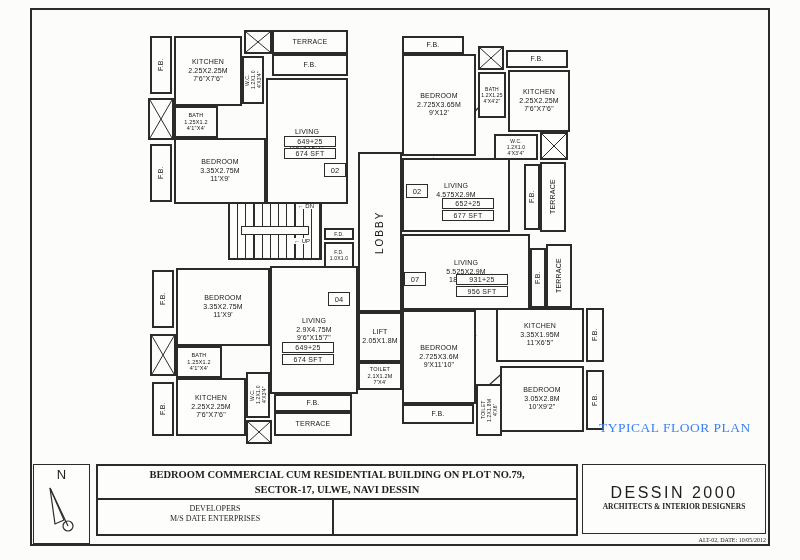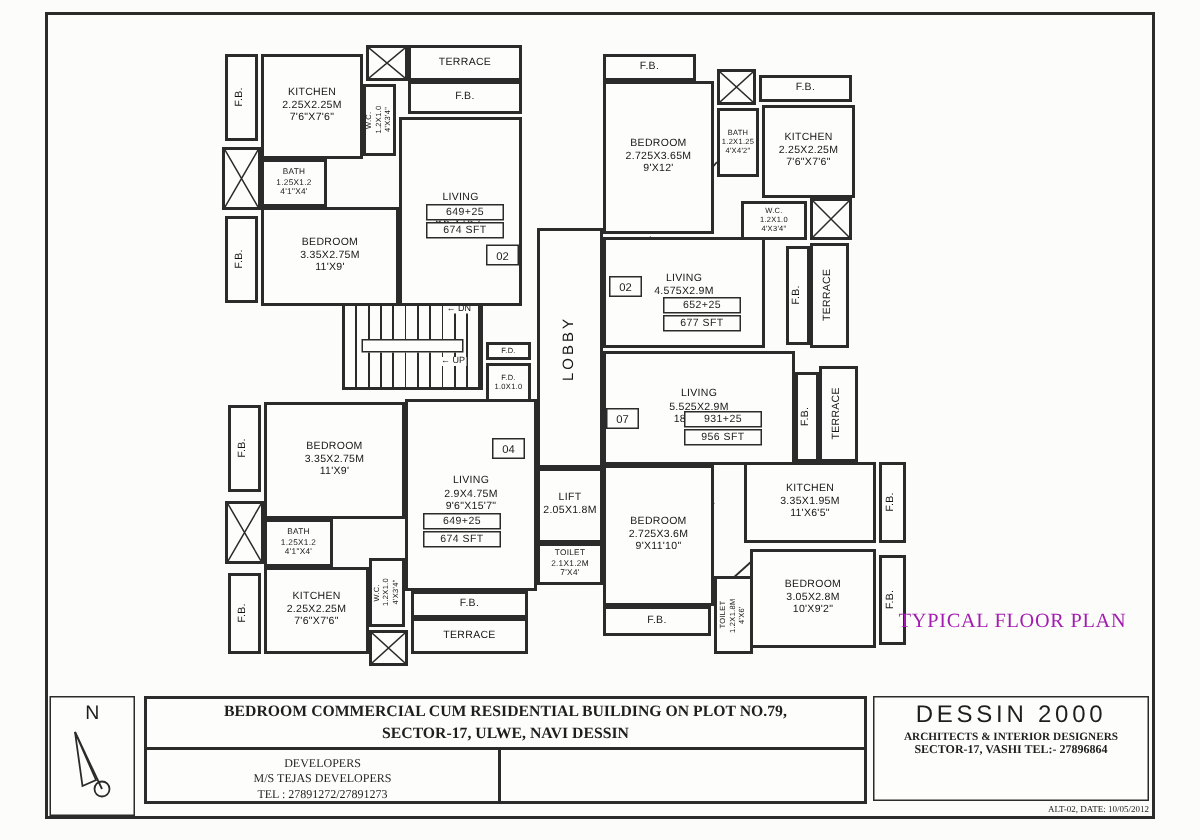--- a/index.html
+++ b/index.html
@@ -20,25 +20,25 @@
   .stairlab{position:absolute;font-size:6px;background:#fdfdfb;padding:0 1px;white-space:nowrap;color:#161616}
   #doors{position:absolute;left:0;top:0;width:800px;height:560px;pointer-events:none}
   #doors line{stroke:#2b2b2b;stroke-width:1.2}
   .compass{position:absolute;left:33px;top:464px;width:57px;height:80px;border:1.5px solid #2b2b2b;background:#fdfdfb;text-align:center}
   .compass .n{font-size:13px;display:block;margin-top:2px}
   .tb-main{position:absolute;left:96px;top:464px;width:482px;height:72px;border:2px solid #2b2b2b;background:#fdfdfb;font-family:"Liberation Serif",serif}
   .tb-title{height:34px;border-bottom:2px solid #2b2b2b;text-align:center;font-weight:bold;font-size:10.5px;line-height:1.4;padding-top:2px}
   .tb-row{display:flex;height:36px}
   .tb-dev{width:236px;border-right:2px solid #2b2b2b;text-align:center;font-size:8px;line-height:1.3;padding-top:4px}
   .tb-empty{flex:1}
-  .plan-title{position:absolute;left:582px;top:406px;width:186px;text-align:center;font-family:"Liberation Serif",serif;color:#a21caf}
+  .plan-title{position:absolute;left:582px;top:420px;width:186px;text-align:center;font-family:"Liberation Serif",serif;color:#3b82f6}
   .plan-title .l1{font-size:13.5px;letter-spacing:.5px}
   .plan-title .l2{font-size:12.5px}
   .arch-box{position:absolute;left:582px;top:464px;width:184px;height:70px;border:1.5px solid #2b2b2b;background:#fdfdfb;text-align:center}
-  .arch-name{font-size:16px;letter-spacing:2.5px;margin-top:3px;font-family:"Liberation Sans",sans-serif}
+  .arch-name{font-size:16px;letter-spacing:2.5px;margin-top:19px;font-family:"Liberation Sans",sans-serif}
   .arch-sub{font-size:7.5px;font-weight:bold;font-family:"Liberation Serif",serif}
   .arch-addr{font-size:8px;font-weight:bold;font-family:"Liberation Serif",serif;line-height:1.25}
   .arch-addr.first{margin-top:6px}
   .rev{position:absolute;left:582px;top:537px;width:184px;text-align:right;font-size:6px;font-family:"Liberation Serif",serif}
 </style>
 </head>
 <body>
 
 <div class="sheet">
   <div class="frame"></div>
@@ -299,29 +299,27 @@
   </div>
 
   <div class="tb-main">
     <div class="tb-title">
       <div>BEDROOM COMMERCIAL CUM RESIDENTIAL BUILDING ON PLOT NO.79,</div>
       <div>SECTOR-17, ULWE, NAVI DESSIN</div>
     </div>
     <div class="tb-row">
       <div class="tb-dev">
         <div>DEVELOPERS</div>
-        <div>M/S TEJAS DEVELOPERS</div>
-        <div>TEL : 27891272/27891273</div>
+        <div>M/S DATE ENTERPRISES</div>
       </div>
       <div class="tb-empty"></div>
     </div>
   </div>
 
   <div class="plan-title">
     <div class="l1">TYPICAL FLOOR PLAN</div>
   </div>
   <div class="arch-box">
     <div class="arch-name">DESSIN 2000</div>
     <div class="arch-sub">ARCHITECTS &amp; INTERIOR DESIGNERS</div>
-    <div class="arch-addr">SECTOR-17, VASHI  TEL:- 27896864</div>
   </div>
   <div class="rev">ALT-02,  DATE: 10/05/2012</div>
 </div>
 
 </body></html>

